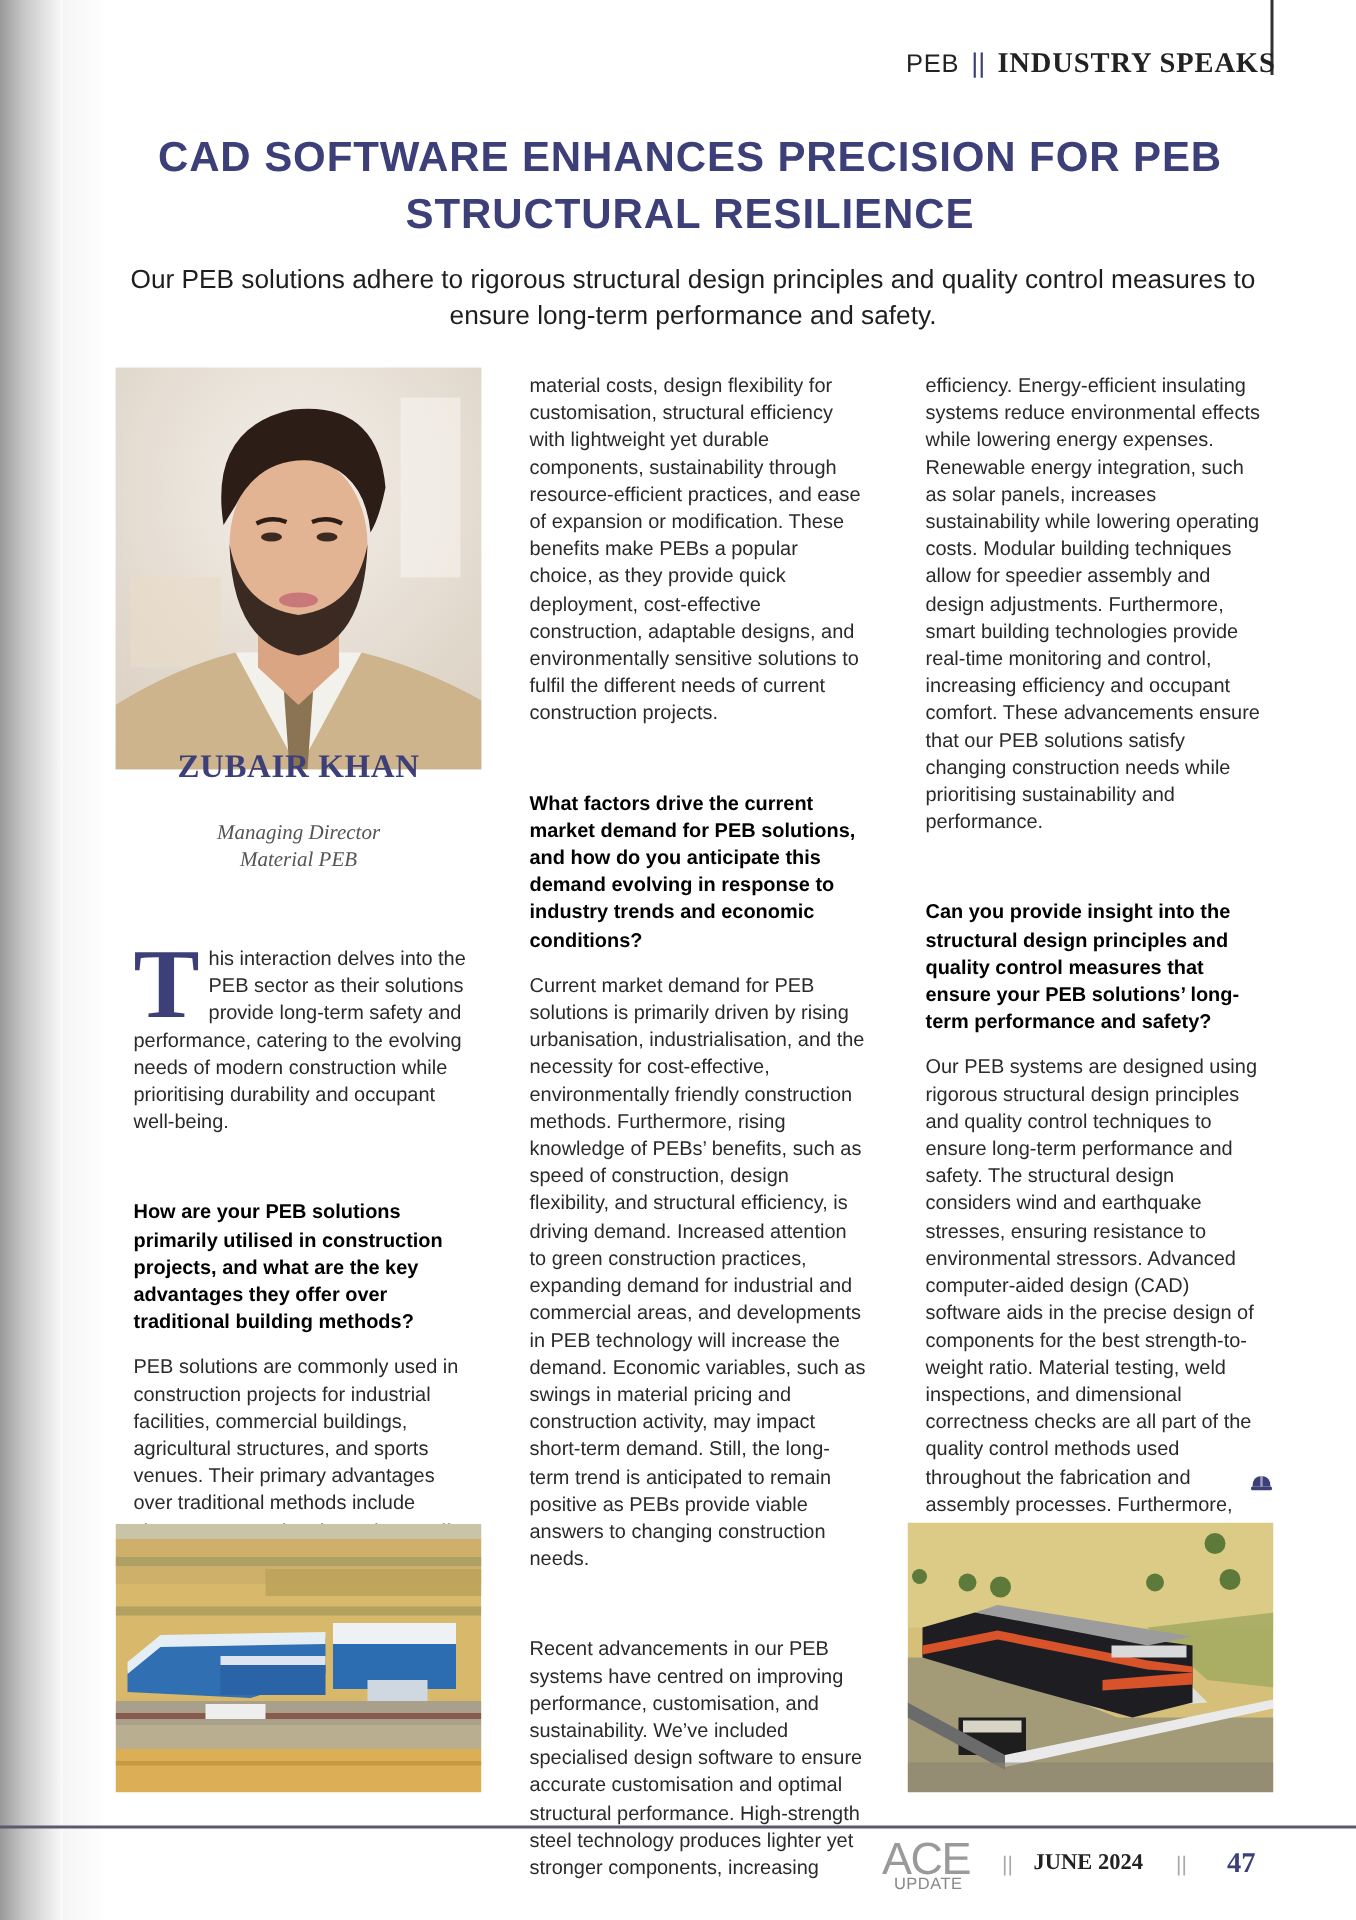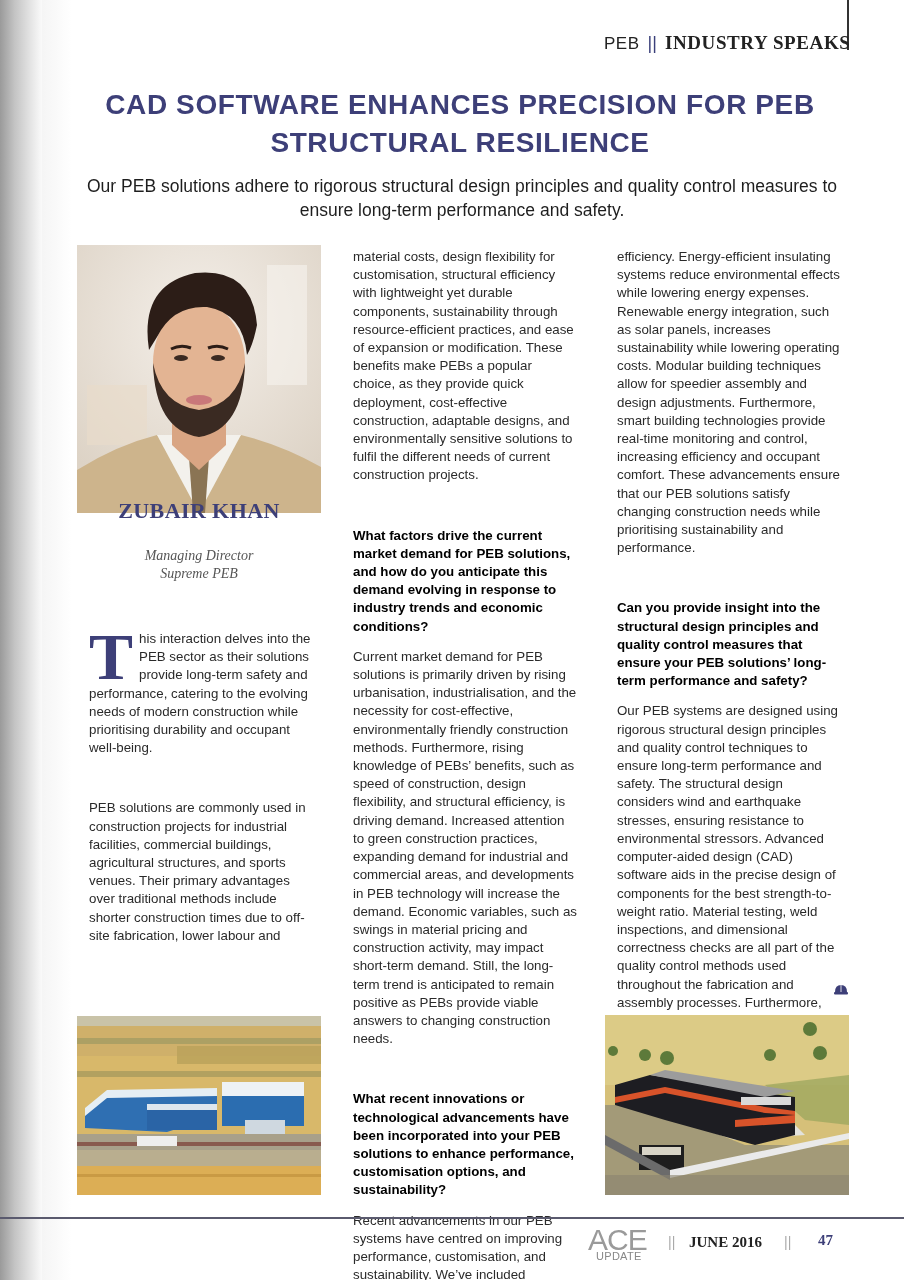--- a/index.html
+++ b/index.html
@@ -42,21 +42,21 @@
   .photo svg { display:block; }
 
   .hardhat { position:absolute; left:834px; top:981px; width:14px; height:12px; }
 
   .footer-rule { position:absolute; left:0; top:1217px; width:904px; height:2px; background:#5a5a6e; }
   .footer { position:absolute; top:1226px; left:588px; height:40px; white-space:nowrap; }
   .ace { position:absolute; left:0; top:0; font-family:Liberation Sans, sans-serif; font-size:30px; line-height:28px; color:#9a9a9a; letter-spacing:-1px; }
   .ace-sub { position:absolute; left:8px; top:24px; font-size:11px; color:#888; letter-spacing:0.3px; }
   .fsep { position:absolute; top:8px; color:#aaa; font-size:14px; }
   .fdate { position:absolute; left:101px; top:8px; font-family:"Liberation Serif", serif; font-weight:bold; font-size:15px; color:#222; }
-  .fpage { position:absolute; left:230px; top:6px; font-family:"Liberation Serif", serif; font-weight:bold; font-size:15px; color:#3d3f78; }
+  .fpage { position:absolute; left:230px; top:6px; font-family:"Liberation Serif", serif; font-weight:bold; font-size:19px; color:#3d3f78; }
 </style>
 </head>
 <body>
 
 <div class="spine"></div>
 <div class="spine-fade"></div>
 
 <div class="header-rule"></div>
 <div class="header">
   <span class="sec">PEB</span>
@@ -101,29 +101,30 @@
     <ellipse cx="104" cy="113" rx="7" ry="3" fill="#3b2a22"></ellipse>
     <ellipse cx="141" cy="113" rx="7" ry="3" fill="#3b2a22"></ellipse>
     <path d="M94 104 Q104 99 114 103" stroke="#2c1d17" stroke-width="3" fill="none"></path>
     <path d="M131 103 Q141 99 151 104" stroke="#2c1d17" stroke-width="3" fill="none"></path>
   </svg>
 </div>
 
 <div class="name">ZUBAIR KHAN</div>
 <div class="role">
   <span>Managing Director</span><br>
-  <span>Supreme PEB</span>
+  <span>Material PEB</span>
 </div>
 
 <div class="col" style="left:77px; top:618px; width:246px;">
   <p>
     <span class="dropcap">T</span>
     <span>his interaction delves into the PEB sector as their solutions provide long-term safety and performance, catering to the evolving needs of modern construction while prioritising durability and occupant well-being.</span>
   </p>
   <div class="gap"></div>
+  <p class="q">How are your PEB solutions primarily utilised in construction projects, and what are the key advantages they offer over traditional building methods?</p>
   <p>PEB solutions are commonly used in construction projects for industrial facilities, commercial buildings, agricultural structures, and sports venues. Their primary advantages over traditional methods include shorter construction times due to off-site fabrication, lower labour and</p>
 </div>
 
 <div class="photo" style="left:77px; top:1016px; width:244px; height:179px;" aria-label="Aerial view of blue and white PEB factory sheds amid golden fields">
   <svg width="244" height="179" viewBox="0 0 244 179">
     <rect width="244" height="179" fill="#d8b86a"></rect>
     <rect width="244" height="10" fill="#c9c3a8"></rect>
     <rect y="10" width="244" height="30" fill="#cfb06a"></rect>
     <rect x="0" y="22" width="244" height="6" fill="#9c9a62" opacity="0.7"></rect>
     <rect x="100" y="30" width="144" height="18" fill="#b9a15a" opacity="0.8"></rect>
@@ -145,21 +146,20 @@
     <rect x="0" y="158" width="244" height="3" fill="#c99a44"></rect>
   </svg>
 </div>
 
 <div class="col" style="left:341px; top:236px; width:248px;">
   <p>material costs, design flexibility for customisation, structural efficiency with lightweight yet durable components, sustainability through resource-efficient practices, and ease of expansion or modification. These benefits make PEBs a popular choice, as they provide quick deployment, cost-effective construction, adaptable designs, and environmentally sensitive solutions to fulfil the different needs of current construction projects.</p>
   <div class="gap"></div>
   <p class="q">What factors drive the current market demand for PEB solutions, and how do you anticipate this demand evolving in response to industry trends and economic conditions?</p>
   <p>Current market demand for PEB solutions is primarily driven by rising urbanisation, industrialisation, and the necessity for cost-effective, environmentally friendly construction methods. Furthermore, rising knowledge of PEBs’ benefits, such as speed of construction, design flexibility, and structural efficiency, is driving demand. Increased attention to green construction practices, expanding demand for industrial and commercial areas, and developments in PEB technology will increase the demand. Economic variables, such as swings in material pricing and construction activity, may impact short-term demand. Still, the long-term trend is anticipated to remain positive as PEBs provide viable answers to changing construction needs.</p>
   <div class="gap"></div>
-  <p class="q">What recent innovations or technological advancements have been incorporated into your PEB solutions to enhance performance, customisation options, and sustainability?</p>
   <p>Recent advancements in our PEB systems have centred on improving performance, customisation, and sustainability. We’ve included specialised design software to ensure accurate customisation and optimal structural performance. High-strength steel technology produces lighter yet stronger components, increasing</p>
 </div>
 
 <div class="col" style="left:605px; top:236px; width:248px;">
   <p>efficiency. Energy-efficient insulating systems reduce environmental effects while lowering energy expenses. Renewable energy integration, such as solar panels, increases sustainability while lowering operating costs. Modular building techniques allow for speedier assembly and design adjustments. Furthermore, smart building technologies provide real-time monitoring and control, increasing efficiency and occupant comfort. These advancements ensure that our PEB solutions satisfy changing construction needs while prioritising sustainability and performance.</p>
   <div class="gap"></div>
   <p class="q">Can you provide insight into the structural design principles and quality control measures that ensure your PEB solutions’ long-term performance and safety?</p>
   <p>Our PEB systems are designed using rigorous structural design principles and quality control techniques to ensure long-term performance and safety. The structural design considers wind and earthquake stresses, ensuring resistance to environmental stressors. Advanced computer-aided design (CAD) software aids in the precise design of components for the best strength-to-weight ratio. Material testing, weld inspections, and dimensional correctness checks are all part of the quality control methods used throughout the fabrication and assembly processes. Furthermore, our solutions are rigorously tested and certified to satisfy industry standards and regulatory criteria, ensuring structural integrity, durability, and safety throughout the building’s existence.</p>
 </div>
 
@@ -199,16 +199,16 @@
     <polygon points="65,155 244,118 244,124 65,163" fill="#eaeaea"></polygon>
     <rect x="0" y="160" width="244" height="20" fill="#8a8470" opacity="0.6"></rect>
   </svg>
 </div>
 
 <div class="footer-rule"></div>
 <div class="footer">
   <span class="ace">ACE</span>
   <span class="ace-sub">UPDATE</span>
   <span class="fsep" style="left:80px;">||</span>
-  <span class="fdate">JUNE 2016</span>
+  <span class="fdate">JUNE 2024</span>
   <span class="fsep" style="left:196px;">||</span>
   <span class="fpage">47</span>
 </div>
 
 </body></html>

